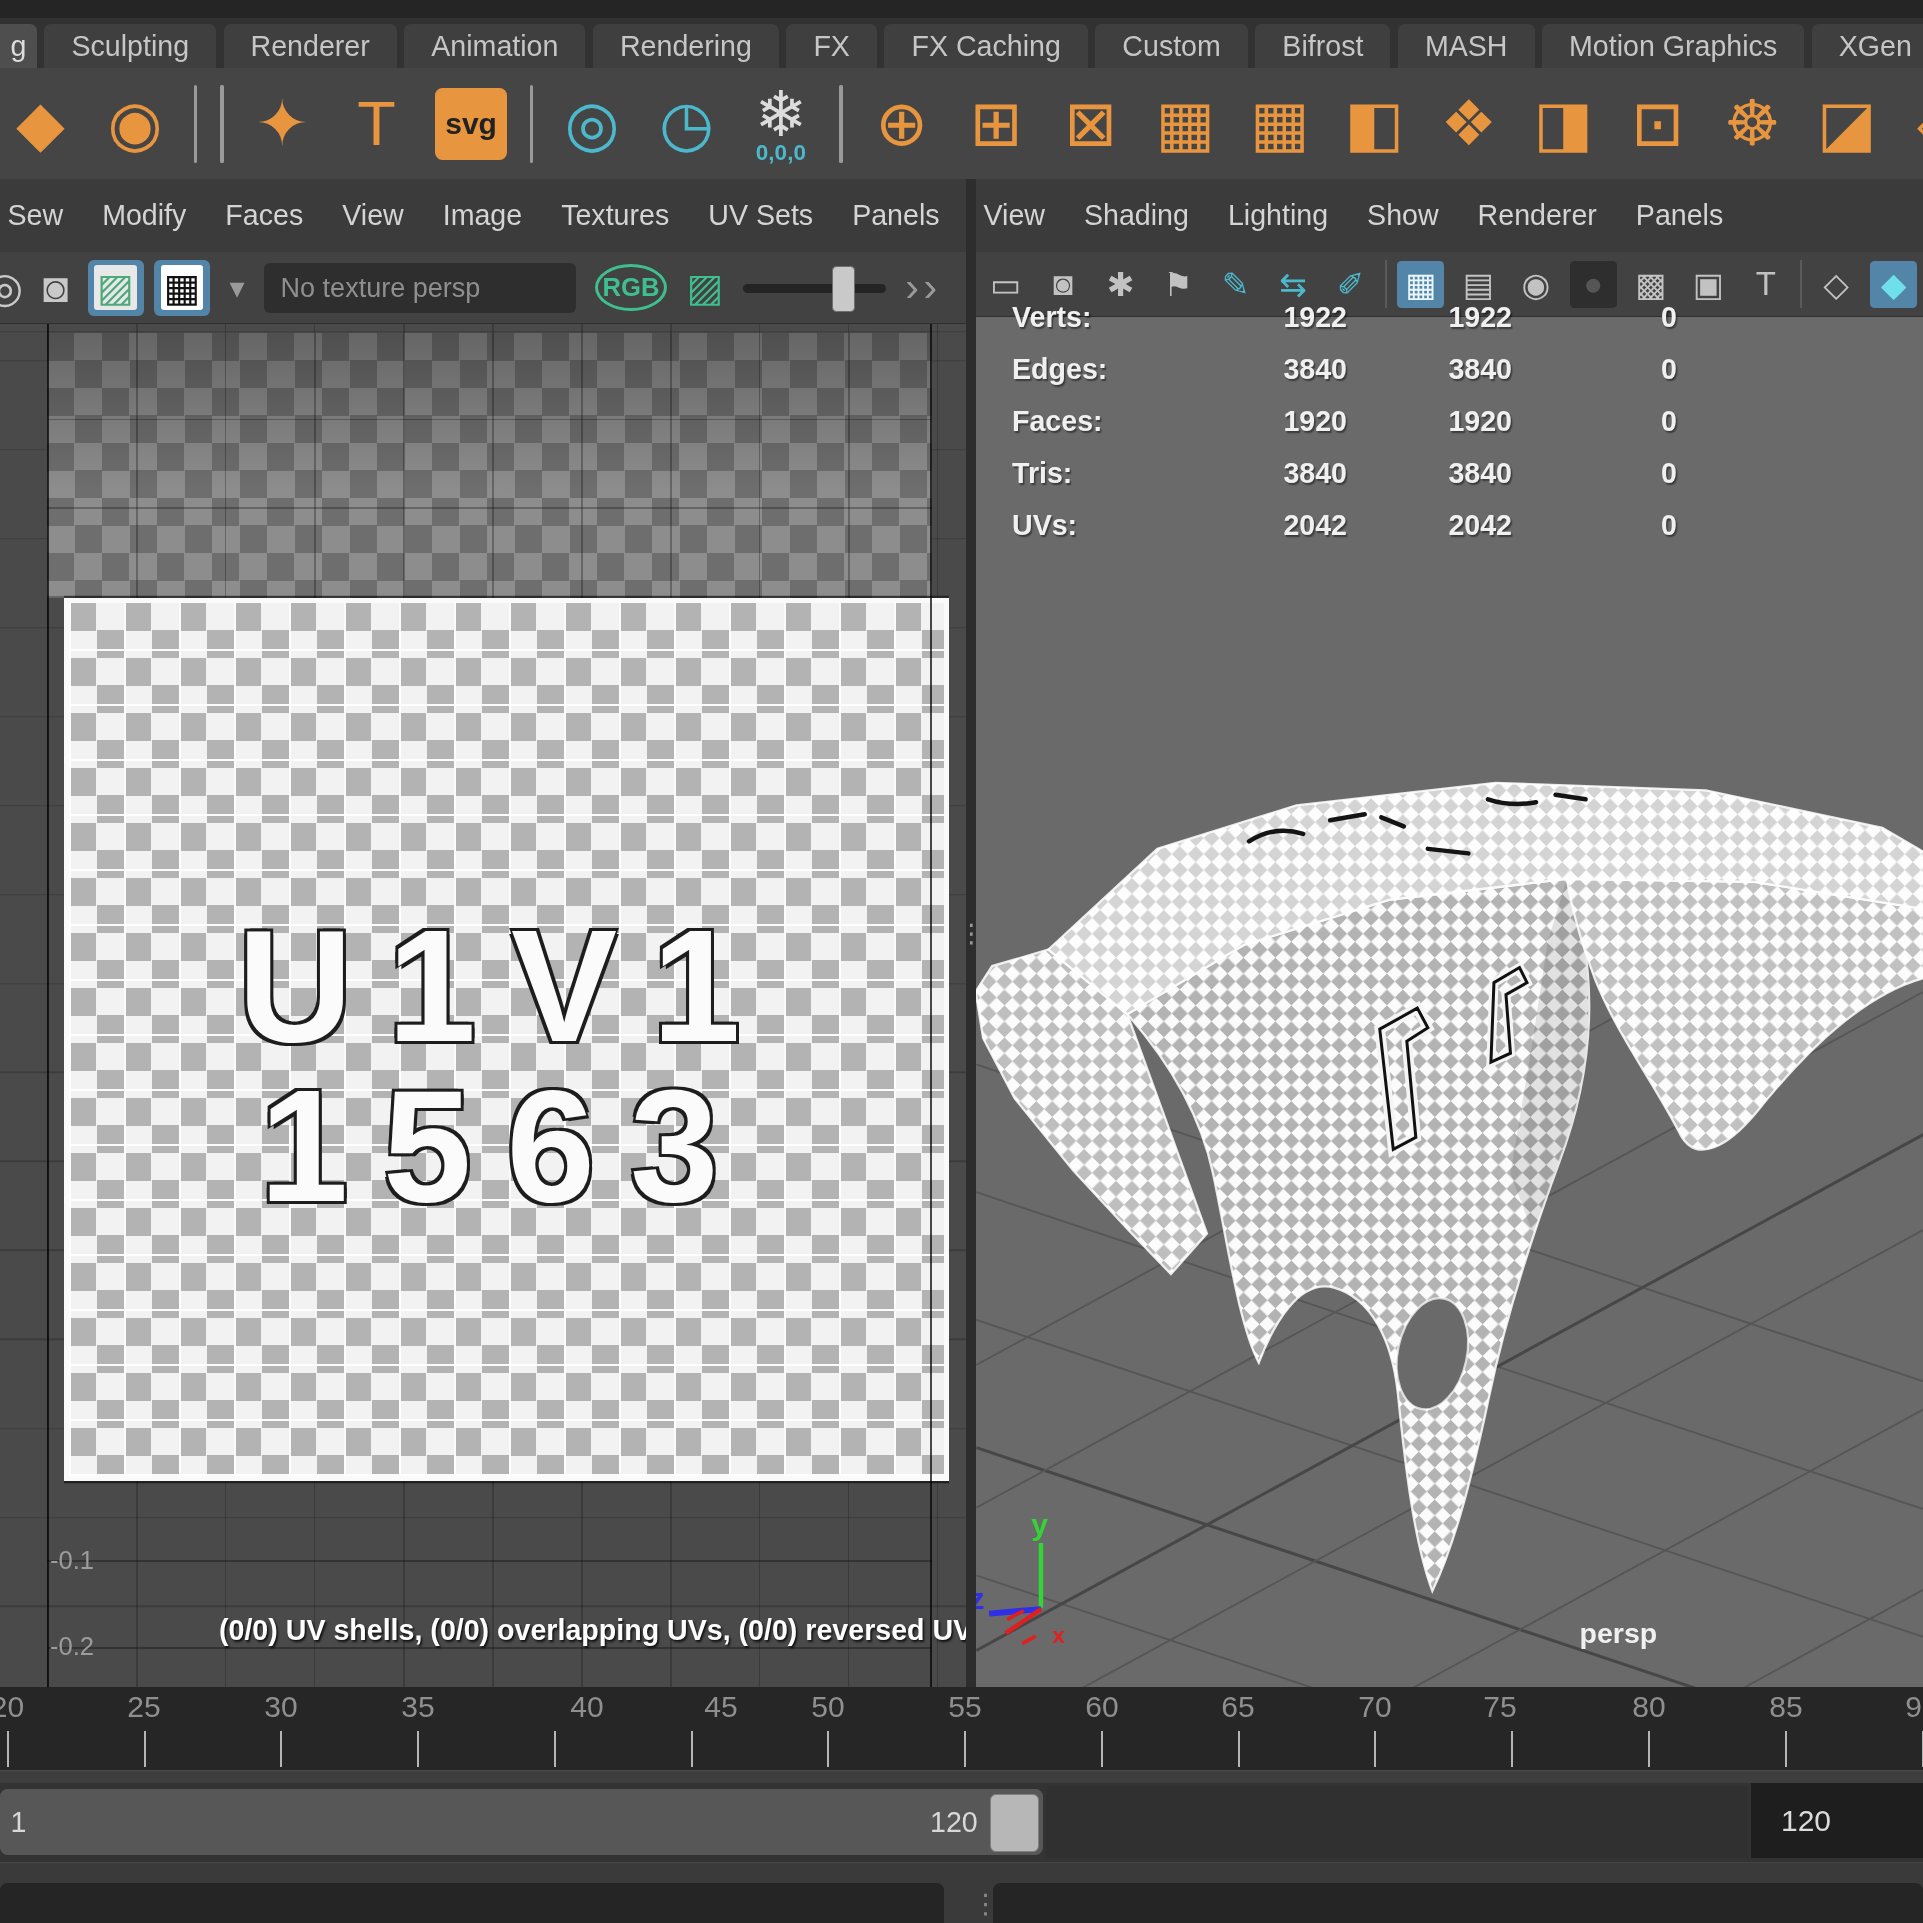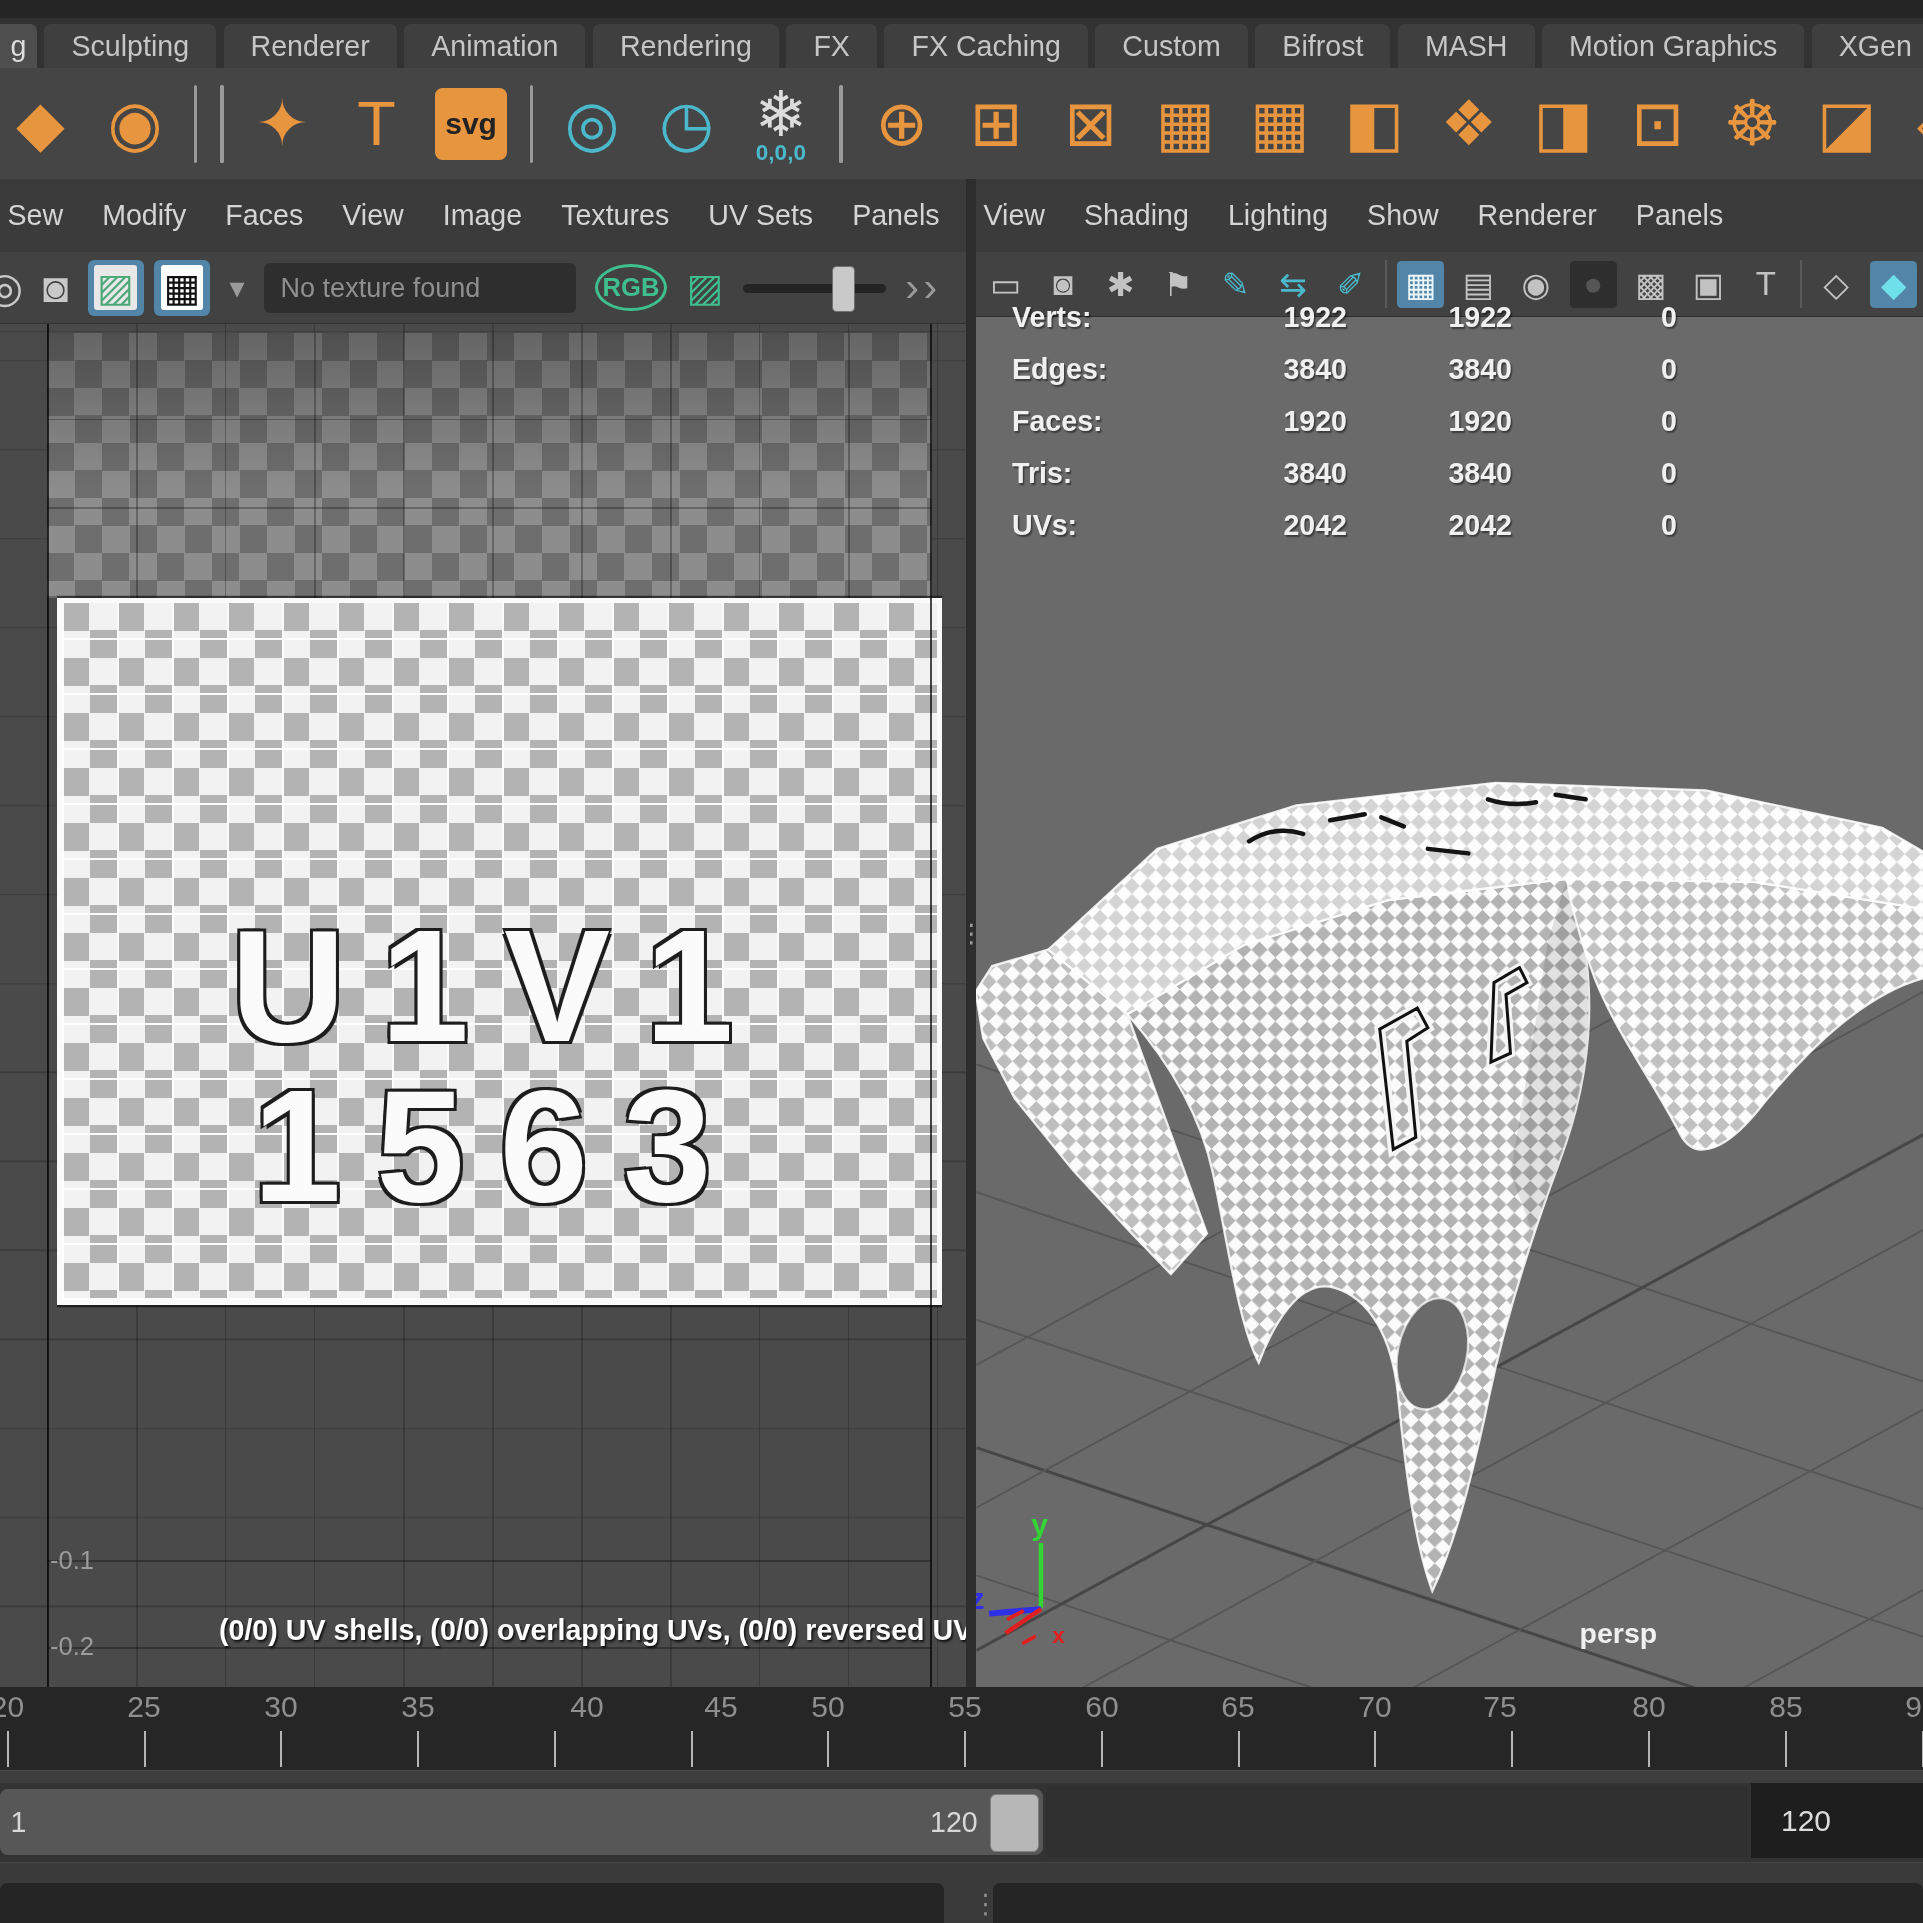--- a/index.html
+++ b/index.html
@@ -54,21 +54,21 @@
        repeating-linear-gradient(90deg, rgba(0,0,0,.20) 0 1.5px, transparent 1.5px 89px),
        repeating-linear-gradient(0deg, rgba(0,0,0,.20) 0 1.5px, transparent 1.5px 89px);
      background-position:47px 8.3px;}
   #uv-band-dark{left:47px;top:9px;width:885px;height:265px;
      background:
        repeating-linear-gradient(0deg, rgba(0,0,0,.28) 0 1.5px, transparent 1.5px 89px),
        repeating-linear-gradient(90deg, rgba(0,0,0,.28) 0 1.5px, transparent 1.5px 89px),
        linear-gradient(rgba(0,0,0,.28), rgba(0,0,0,0) 60%),
        conic-gradient(#8d8d8d 25%, #6e6e6e 0 50%, #8d8d8d 0 75%, #6e6e6e 0);
      background-size:auto,auto,auto,55px 55px;}
-  #uv-tile{left:57px;top:274px;width:885px;height:707px;box-sizing:border-box;border:5.3px solid #fafafa;
+  #uv-tile{left:64px;top:274px;width:885px;height:883px;box-sizing:border-box;border:5.3px solid #fafafa;
      box-shadow:0 2.3px 0 rgba(0,0,0,.55), 0 -2.3px 0 rgba(0,0,0,.45);
      background:
        repeating-linear-gradient(0deg, rgba(255,255,255,.95) 0 2.3px, transparent 2.3px 55px),
        repeating-linear-gradient(90deg, rgba(255,255,255,.95) 0 2.3px, transparent 2.3px 55px),
        conic-gradient(#f2f2f2 25%, #b3b3b3 0 50%, #f2f2f2 0 75%, #b3b3b3 0);
      background-size:auto,auto,55px 55px;}
   .tile-label{position:absolute;width:100%;text-align:center;font-size:159px;font-weight:700;color:#fbfbfb;
      letter-spacing:35px;line-height:1;
      text-shadow:3px 3px 0 #1d1d1d,-3px -3px 0 #1d1d1d,3px -3px 0 #1d1d1d,-3px 3px 0 #1d1d1d;}
   .uv-axis-line{width:2.3px;background:rgba(0,0,0,.7);top:0;height:1364px;}
@@ -216,21 +216,21 @@
     <div id="uv-toolbar">
       <span class="tb-icon" style="margin-left:-13.5px">◎</span>
       <span class="tb-icon">◙</span>
       <span class="toggle">
           <span class="green">▨</span>
         </span>
       <span class="toggle" style="margin-left:-9px">
           <span class="chk">▦</span>
         </span>
       <span class="tb-icon" style="font-size:30px;color:#9a9a9a">▾</span>
-      <span id="texture-field">No texture found</span>
+      <span id="texture-field">No texture persp</span>
       <span id="rgb-icon">RGB</span>
       <span id="img-icon">▨</span>
       <span id="dim-slider">
         <span class="track"></span>
         <span class="handle"></span>
       </span>
       <span id="uv-expand">››</span>
     </div>
 
     <div id="uv-canvas">

